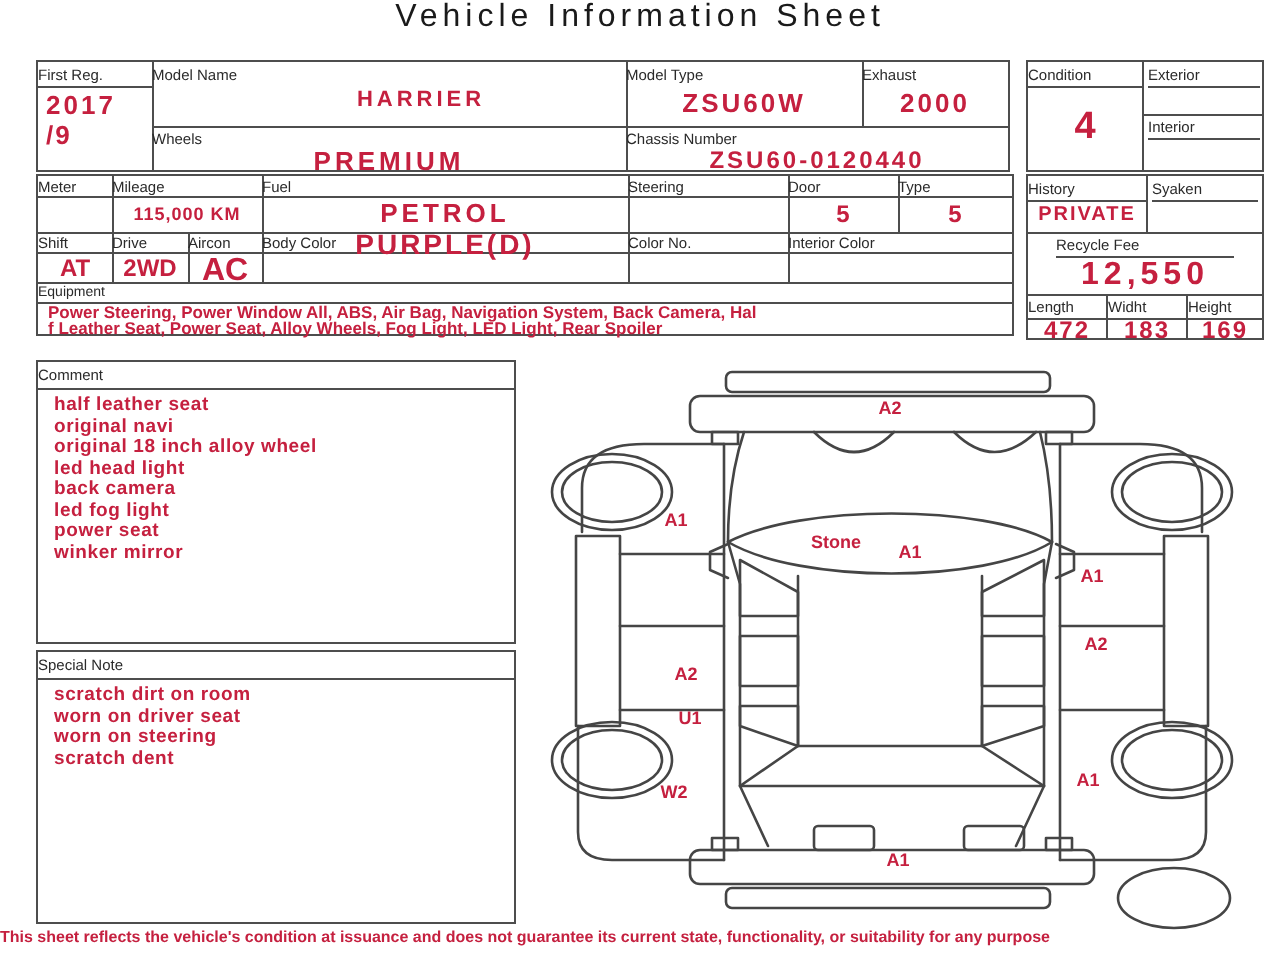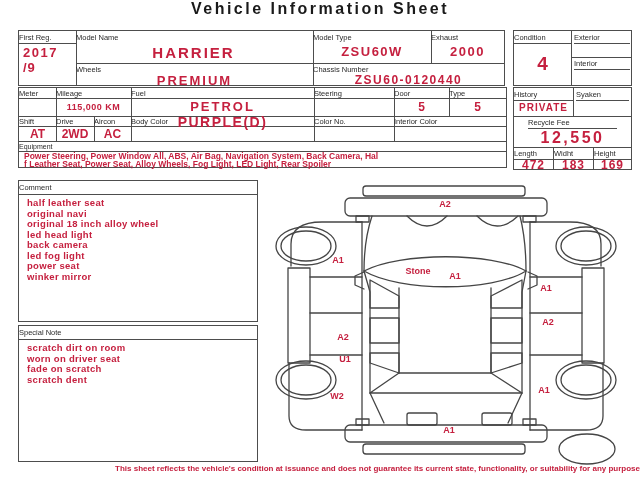--- a/index.html
+++ b/index.html
@@ -6,45 +6,45 @@
   html,body{width:640px;height:480px;background:#fff}
   body{font-family:"Liberation Sans",sans-serif}
   #sheet{position:relative;width:640px;height:480px;background:#fff;overflow:hidden}
   .abs{position:absolute}
   .box{position:absolute;border:1px solid #4d4d4d;background:#fff}
   .lbl{position:absolute;font-size:7.5px;color:#2a2a2a;text-align:left;line-height:11px;white-space:nowrap;overflow:hidden}
   .u{border-bottom:1px solid #4d4d4d}
   .val{position:absolute;color:#c5203f;font-weight:bold;text-align:center;white-space:nowrap}
   .vline{position:absolute;width:1px;background:#4d4d4d}
   .hline{position:absolute;height:1px;background:#4d4d4d}
-  #title{position:absolute;left:0;top:5;width:640px;text-align:center;font-size:16px;font-weight:700;letter-spacing:2.5px;color:#1a1a1a}
+  #title{position:absolute;left:0;top:5;width:640px;text-align:center;font-size:16px;font-weight:400;letter-spacing:2.5px;color:#1a1a1a}
   .note-line{font-size:9.5px;font-weight:bold;color:#c5203f;line-height:10.5px;letter-spacing:.3px;white-space:nowrap}
   .equip-line{font-size:8.5px;font-weight:bold;color:#c5203f;line-height:8px;letter-spacing:0;white-space:nowrap}
-  #disclaimer{position:absolute;left:0;top:464px;width:640px;text-align:right;font-size:8px;font-weight:600;color:#c5203f;white-space:nowrap}
+  #disclaimer{position:absolute;left:0;top:464px;width:640px;text-align:left;font-size:8px;font-weight:600;color:#c5203f;white-space:nowrap}
   #car-svg text{font-family:"Liberation Sans",sans-serif}
 </style>
 </head>
 <body>
 
 <div id="sheet">
 
   <div id="title">Vehicle Information Sheet</div>
 
   <div class="box" style="left:18px;top:30px;width:487px;height:56px">
     <div class="vline" style="left:57px;top:0;height:54px"></div>
     <div class="vline" style="left:294px;top:0;height:54px"></div>
     <div class="vline" style="left:412px;top:0;height:32px"></div>
     <div class="hline" style="left:57px;top:32px;width:428px"></div>
 
     <div class="lbl u" style="left:0;top:1px;width:57px;height:12px">First Reg.</div>
     <div class="val" style="left:4px;top:14px;width:50px;height:15px;font-size:13px;letter-spacing:1.5px;text-align:left">2017</div>
     <div class="val" style="left:4px;top:29px;width:50px;height:14px;font-size:13px;letter-spacing:1px;text-align:left">/9</div>
 
     <div class="lbl" style="left:57px;top:1px;width:237px;height:11px">Model Name</div>
-    <div class="val" style="left:56px;top:13px;width:237px;height:18px;font-size:15px;letter-spacing:2px">HARRIER</div>
+    <div class="val" style="left:73px;top:13px;width:237px;height:18px;font-size:11px;letter-spacing:2px">HARRIER</div>
     <div class="lbl" style="left:57px;top:33px;width:237px;height:10px">Wheels</div>
     <div class="val" style="left:57px;top:42px;width:237px;height:13px;font-size:13px;letter-spacing:2px">PREMIUM</div>
 
     <div class="lbl" style="left:294px;top:1px;width:118px;height:11px">Model Type</div>
     <div class="val" style="left:294px;top:13px;width:118px;height:18px;font-size:13px;letter-spacing:1.5px">ZSU60W</div>
     <div class="lbl" style="left:412px;top:1px;width:73px;height:11px">Exhaust</div>
     <div class="val" style="left:412px;top:13px;width:73px;height:18px;font-size:13px;letter-spacing:1.5px">2000</div>
     <div class="lbl" style="left:294px;top:33px;width:191px;height:10px">Chassis Number</div>
     <div class="val" style="left:294px;top:42px;width:191px;height:13px;font-size:12px;letter-spacing:1.5px">ZSU60-0120440</div>
   </div>
@@ -85,21 +85,21 @@
 
     <div class="lbl" style="left:0;top:28px;width:37px;height:10px">Shift</div>
     <div class="lbl" style="left:37px;top:28px;width:38px;height:10px">Drive</div>
     <div class="lbl" style="left:75px;top:28px;width:37px;height:10px">Aircon</div>
     <div class="lbl" style="left:112px;top:28px;width:183px;height:10px">Body Color</div>
     <div class="lbl" style="left:295px;top:28px;width:80px;height:10px">Color No.</div>
     <div class="lbl" style="left:375px;top:28px;width:112px;height:10px">Interior Color</div>
 
     <div class="val" style="left:0;top:39px;width:37px;height:13px;font-size:12px">AT</div>
     <div class="val" style="left:37px;top:39px;width:38px;height:13px;font-size:12px">2WD</div>
-    <div class="val" style="left:75px;top:39px;width:37px;height:13px;font-size:12px">AC</div>
+    <div class="val" style="left:75px;top:39px;width:37px;height:13px;font-size:16px">AC</div>
     <div class="val" style="left:112px;top:26px;width:183px;height:15px;font-size:14px;letter-spacing:1.5px">PURPLE(D)</div>
 
     <div class="lbl" style="left:0;top:53px;width:487px;height:10px;font-size:7px">Equipment</div>
     <div class="abs" style="left:5px;top:64px;width:479px">
       <div class="equip-line">Power Steering, Power Window All, ABS, Air Bag, Navigation System, Back Camera, Hal</div>
       <div class="equip-line">f Leather Seat, Power Seat, Alloy Wheels, Fog Light, LED Light, Rear Spoiler</div>
     </div>
   </div>
 
   <div class="box" style="left:513px;top:87px;width:119px;height:83px">
@@ -138,21 +138,21 @@
       <div class="note-line">winker mirror</div>
     </div>
   </div>
 
   <div class="box" style="left:18px;top:325px;width:240px;height:137px">
     <div class="lbl" style="left:0;top:1px;width:238px;height:11px">Special Note</div>
     <div class="hline" style="left:0;top:13px;width:238px"></div>
     <div class="abs" style="left:8px;top:17px;width:226px">
       <div class="note-line">scratch dirt on room</div>
       <div class="note-line">worn on driver seat</div>
-      <div class="note-line">fade on scratch</div>
+      <div class="note-line">worn on steering</div>
       <div class="note-line">scratch dent</div>
     </div>
   </div>
 
   <svg id="car-svg" style="position:absolute;left:260px;top:180px" width="380" height="290" viewBox="0 0 380 290">
     <g stroke="#454545" stroke-width="1.3" fill="none" stroke-linejoin="round" stroke-linecap="round">
 
       <rect x="103" y="6" width="162" height="10" rx="3"></rect>
       <rect x="85" y="18" width="202" height="18" rx="5"></rect>
       <rect x="96" y="36" width="13" height="6"></rect>

